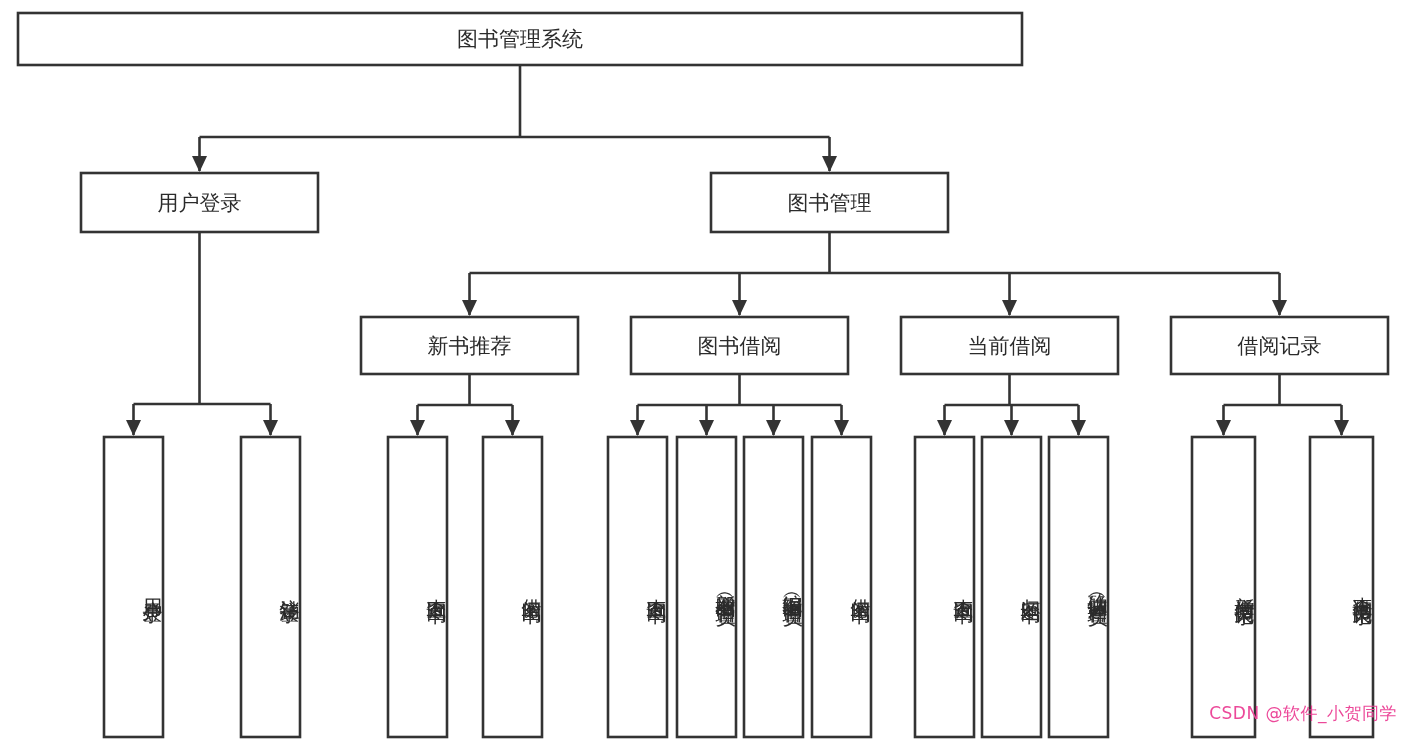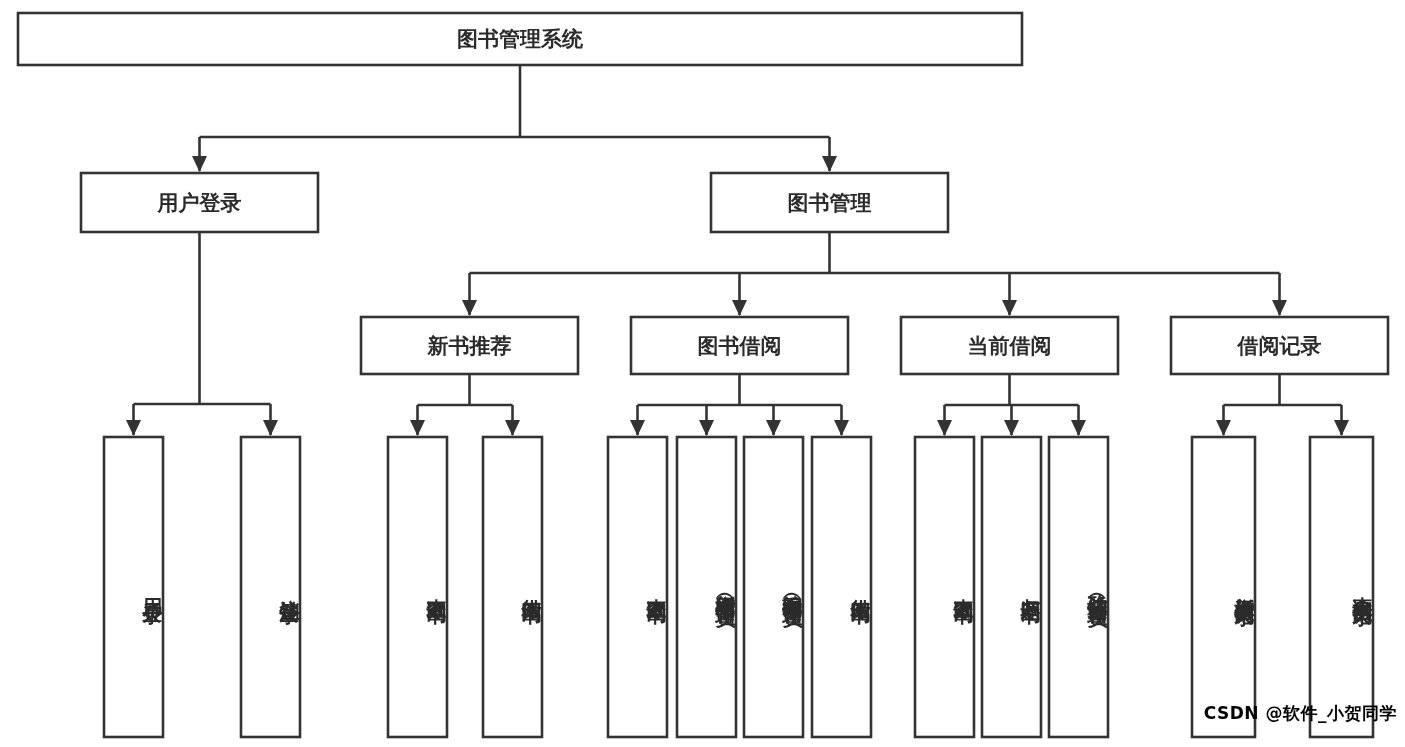--- a/index.html
+++ b/index.html
@@ -12,21 +12,20 @@
     width: 1405px;
     height: 747px;
     font-family: "DejaVu Sans", "Liberation Sans", sans-serif;
     overflow: hidden;
   }
   #diagram-root {
     position: relative;
     width: 1405px;
     height: 731px;
     background: #ffffff;
-    font-weight: bold;
   }
   svg#tree-svg {
     position: absolute;
     left: 0;
     top: 0;
     width: 1405px;
     height: 747px;
     display: block;
   }
   .node-box {
@@ -65,21 +64,21 @@
     justify-content: center;
     white-space: nowrap;
     pointer-events: none;
   }
   .watermark {
     position: absolute;
     right: 8px;
     bottom: 6px;
     font-family: "DejaVu Sans", "Liberation Sans", sans-serif;
     font-size: 17px;
-    color: #000000;
+    color: #ec4899;
     letter-spacing: 0.5px;
     white-space: nowrap;
   }
 </style>
 </head>
 <body>
 
 <div id="diagram-root">
 
   <svg id="tree-svg" viewBox="0 0 1405 747">

